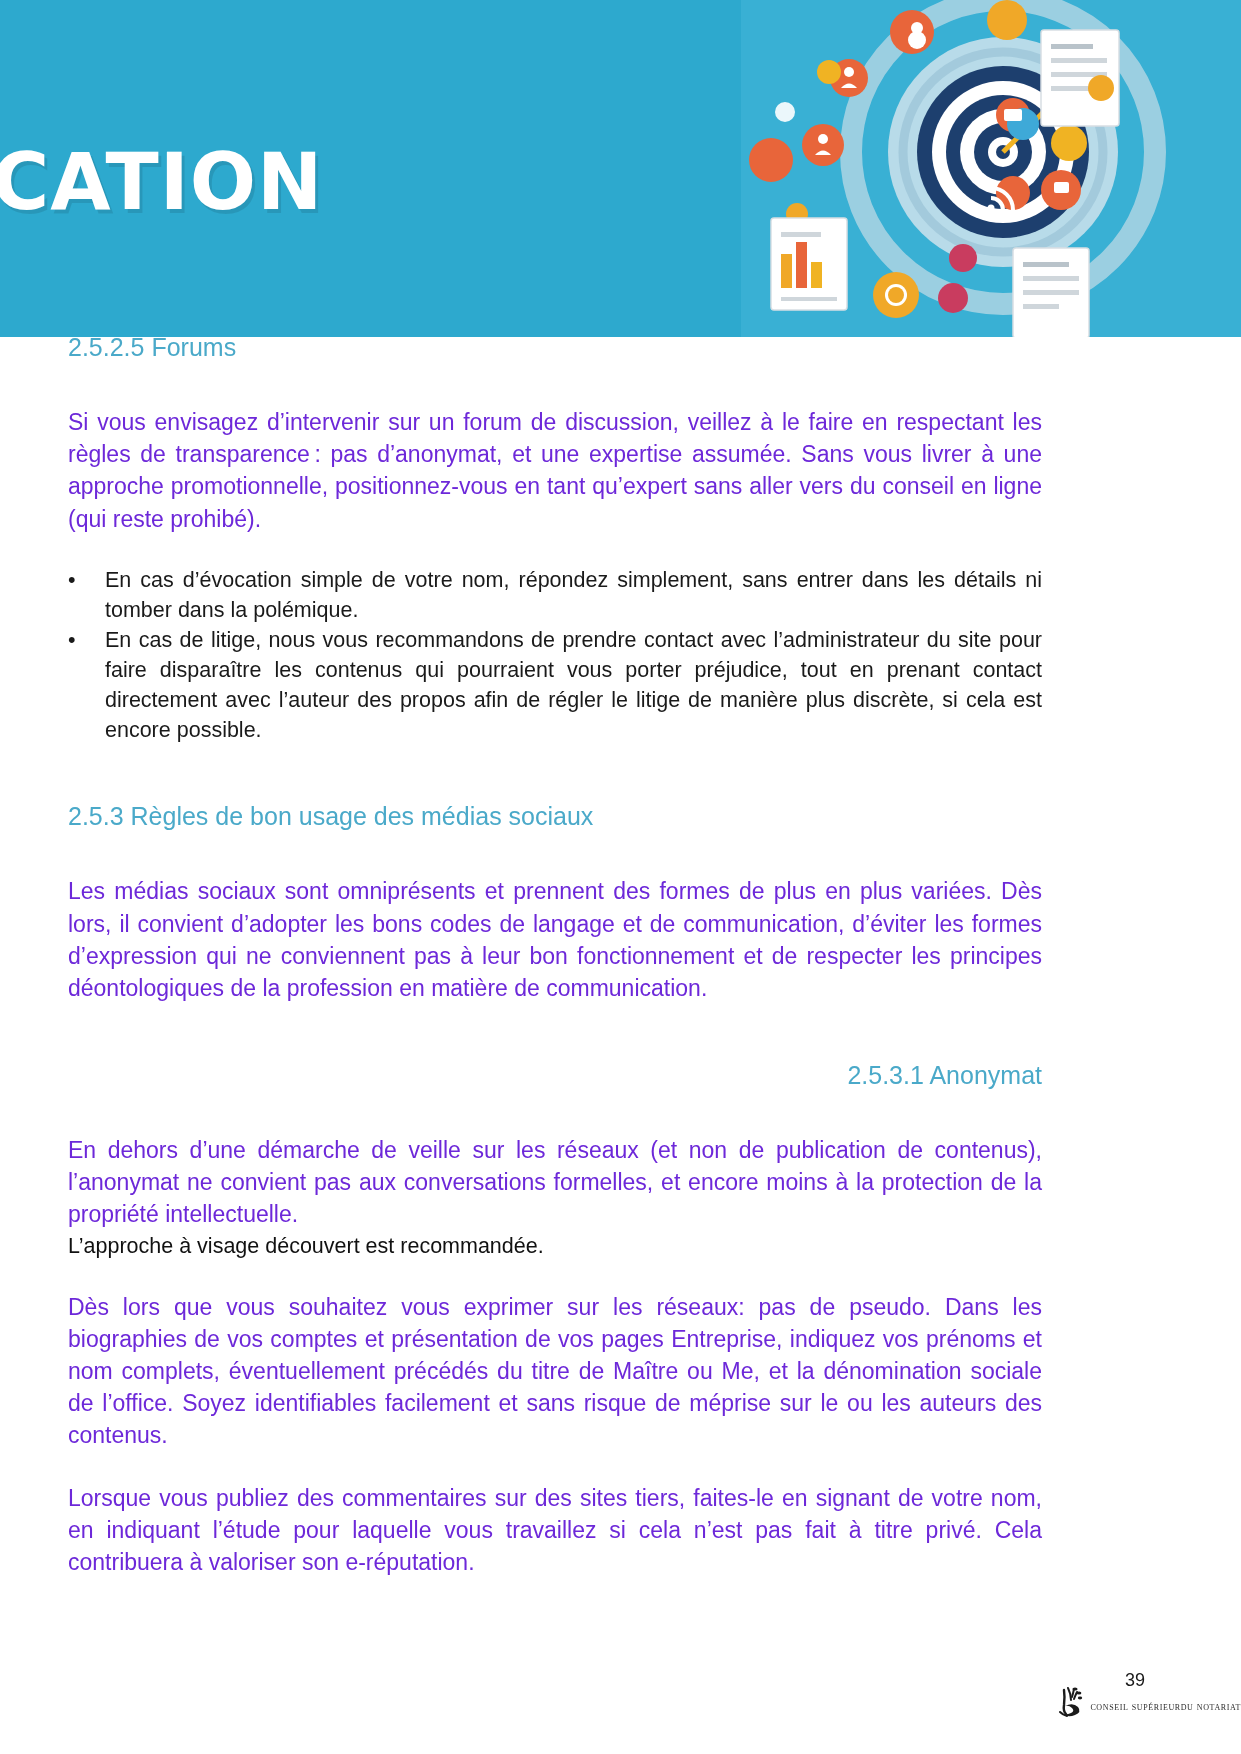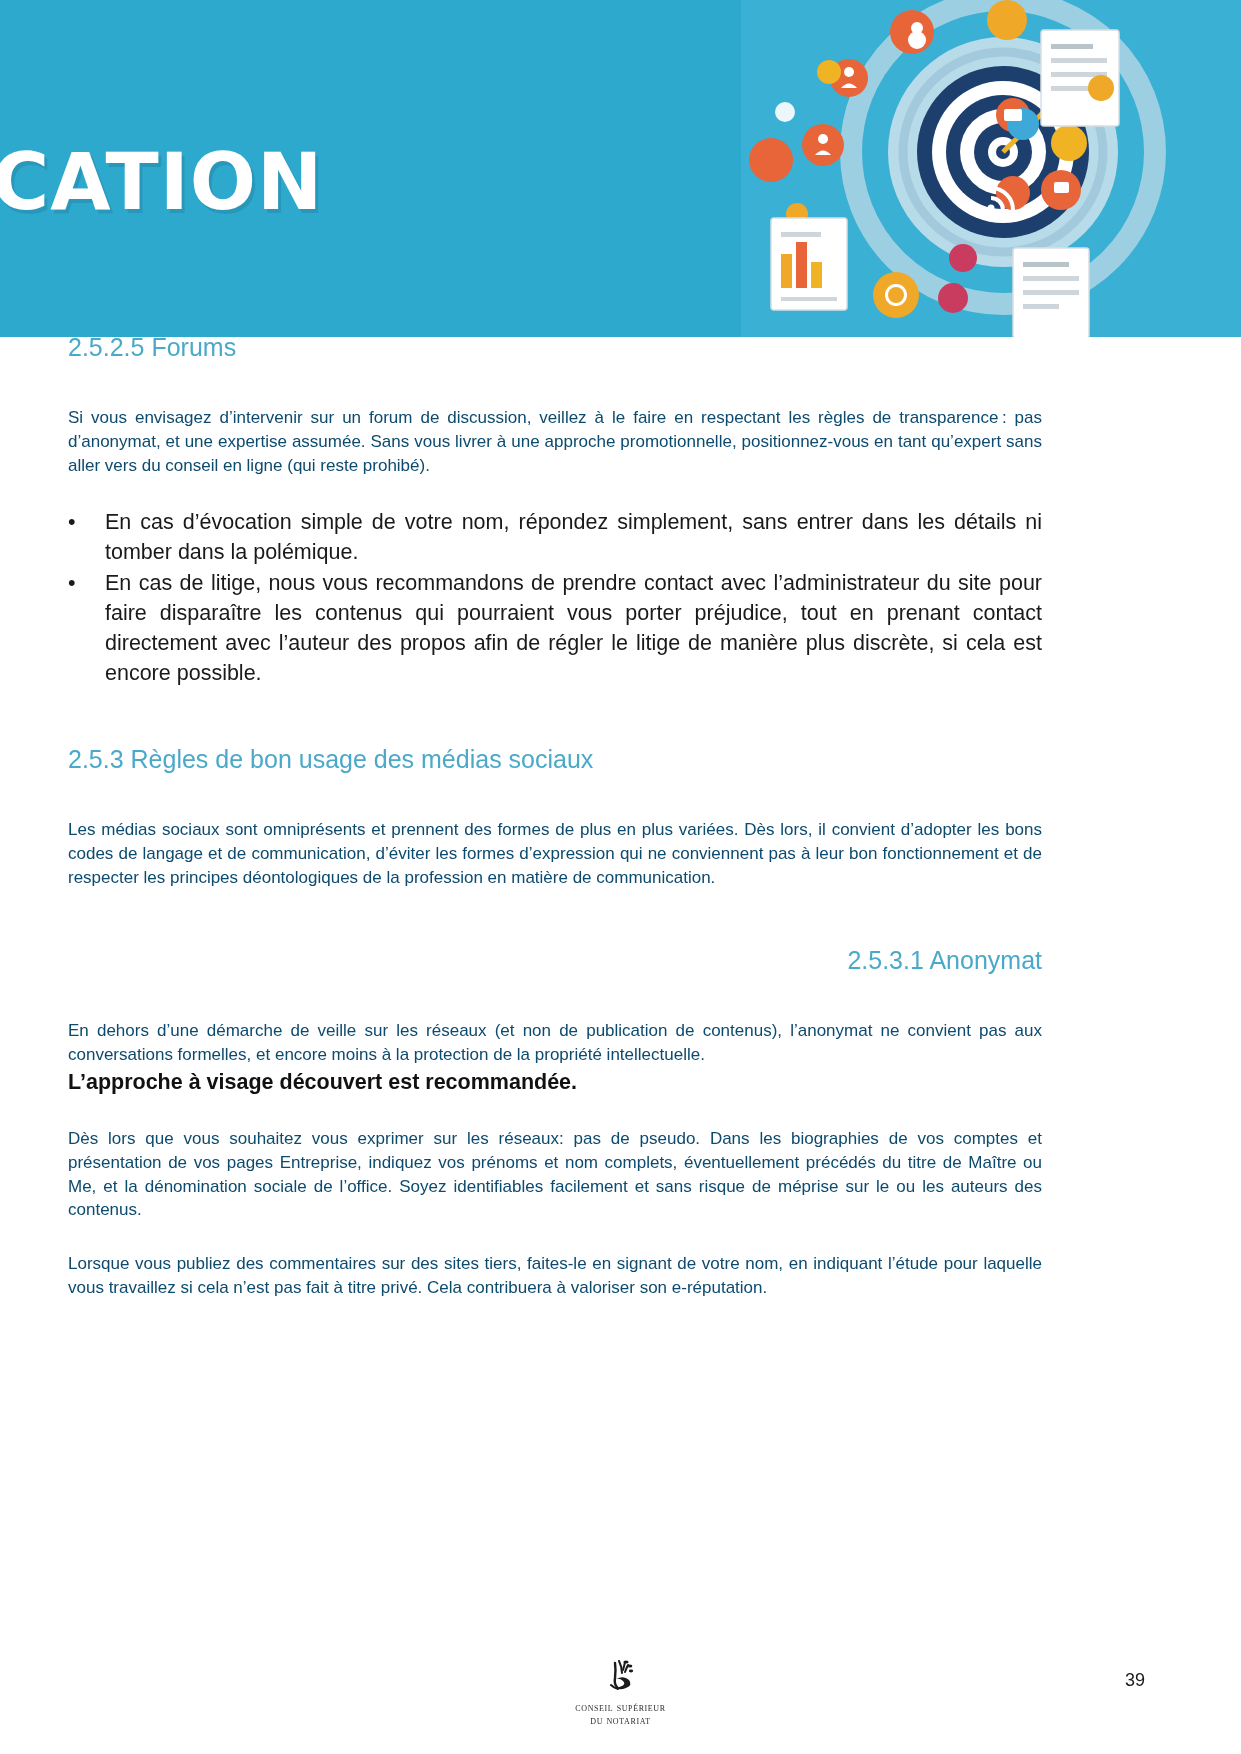--- a/index.html
+++ b/index.html
@@ -65,36 +65,36 @@
   h3.sub-heading {
     color: #4aa9c9;
     font-size: 25px;
     font-weight: normal;
     margin: 0;
     line-height: 1.2;
     text-align: right;
   }
 
   p.body-text {
-    font-size: 17px;
+    font-size: 23px;
     line-height: 1.40;
-    color: #0c4a6e;
+    color: #6d28d9;
     margin: 0;
     text-align: justify;
     text-justify: inter-word;
   }
   p.body-text.last-line-natural {
     text-align-last: left;
   }
 
   .bold-line {
     font-size: 21.5px;
     line-height: 1.40;
     color: #111111;
-    font-weight: bold;
+    font-weight: normal;
     margin: 0;
   }
 
   ul.bullets {
     margin: 0;
     padding: 0;
     list-style: none;
   }
   ul.bullets li {
     position: relative;
@@ -118,21 +118,20 @@
   .gap-lg { height: 44px; }
   .gap-xl { height: 56px; }
 
   
   .footer-logo {
     position: absolute;
     left: 0;
     right: 0;
     bottom: 26px;
     display: flex;
-    flex-direction: column;
     align-items: center;
     justify-content: flex-end;
   }
   .footer-logo .mark { margin-bottom: 2px; }
   .footer-logo .logo-line1,
   .footer-logo .logo-line2 {
     font-family: "Liberation Serif", serif;
     font-size: 11px;
     letter-spacing: 0.6px;
     color: #2b2b2b;

